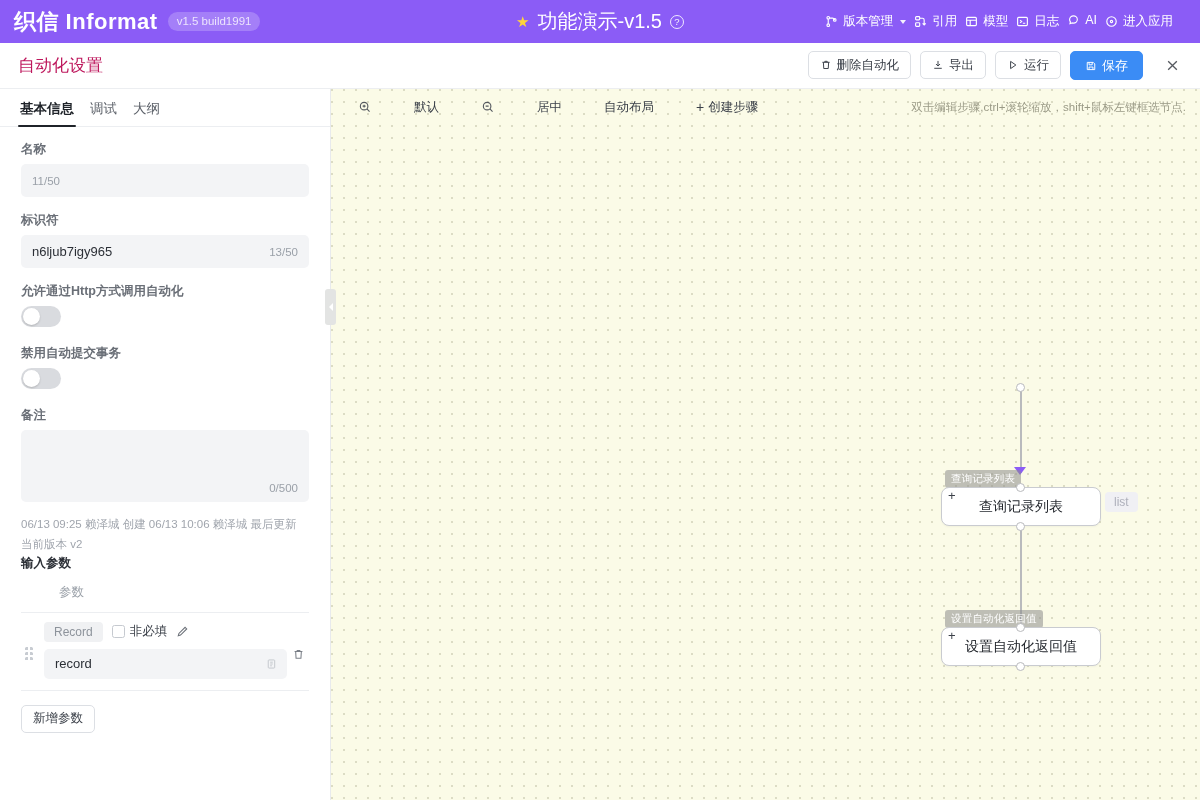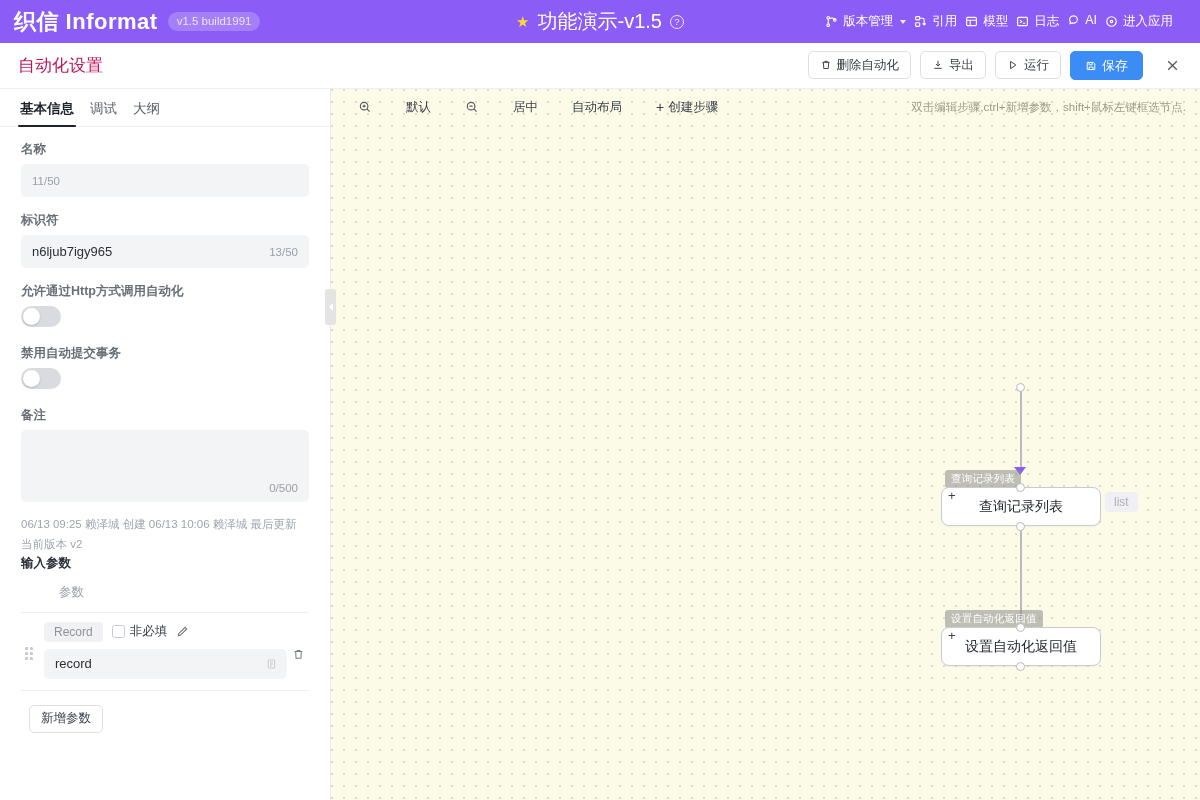--- a/index.html
+++ b/index.html
@@ -184,21 +184,21 @@
   }
   .param-input .v { flex: 1; font-size: 13px; color: #2b2f36; }
   .copy-ico { color: #c3c7cd; display: inline-flex; }
   .copy-ico svg { width: 12px; height: 12px; display: block; }
   .trash-btn {
     width: 22px; flex: 0 0 22px; padding-top: 26px;
     display: flex; justify-content: center; color: #7a7f87; cursor: pointer;
   }
   .trash-btn svg { width: 13px; height: 13px; display: block; }
   .add-param {
-    margin: 14px 0 0 8px;
+    margin: 14px 0 0 0;
     display: inline-flex; align-items: center;
     height: 28px; padding: 0 11px;
     border: 1px solid #dcdfe4; border-radius: 5px;
     background: #fff; color: #3b4049; font-size: 12.5px; cursor: pointer;
     font-family: inherit;
   }
 
   
   .panel-handle {
     position: absolute; right: -6px; top: 200px;
@@ -215,21 +215,21 @@
   
   .canvas {
     flex: 1; position: relative; min-width: 0;
     background-color: #fbfbe7;
     background-image: radial-gradient(circle at 1px 1px, #dcdcc4 1.1px, transparent 1.2px);
     background-size: 12px 12px;
     overflow: hidden;
   }
   .canvas-toolbar {
     position: absolute; top: 0; left: 0; right: 0; height: 36px;
-    display: flex; align-items: center; gap: 8px; padding-left: 14px;
+    display: flex; align-items: center; gap: 16px; padding-left: 14px;
     z-index: 4;
   }
   .ct-item {
     display: inline-flex; align-items: center; gap: 4px;
     font-size: 12.5px; color: #3b4049; padding: 0 13px;
     cursor: pointer; white-space: nowrap;
   }
   .ct-item svg { width: 14px; height: 14px; display: block; color: #55595f; }
   .ct-hint {
     margin-left: auto; padding-right: 14px;
@@ -503,21 +503,21 @@
                 <path d="M10.2 10.2l3 3M5.3 7h3.4"></path>
               </svg>
           </span>
         </span>
         <span class="ct-item">居中</span>
         <span class="ct-item">自动布局</span>
         <span class="ct-item">
           <span class="plus-sign">+</span>
           <span>创建步骤</span>
         </span>
-        <span class="ct-hint">双击编辑步骤,ctrl+新增参数，shift+鼠标左键框选节点.</span>
+        <span class="ct-hint">双击编辑步骤,ctrl+滚轮缩放，shift+鼠标左键框选节点.</span>
       </div>
 
       <div class="edge" style="left:689px; top:298px; height:86px;"></div>
       <div class="arrow-head" style="left:683px; top:378px;"></div>
       <div class="edge" style="left:689px; top:437px; height:101px;"></div>
 
       <div class="port" style="left:685px; top:294px;"></div>
 
       <div class="node-badge badge-q">查询记录列表</div>
       <div class="node node-step node-q">

